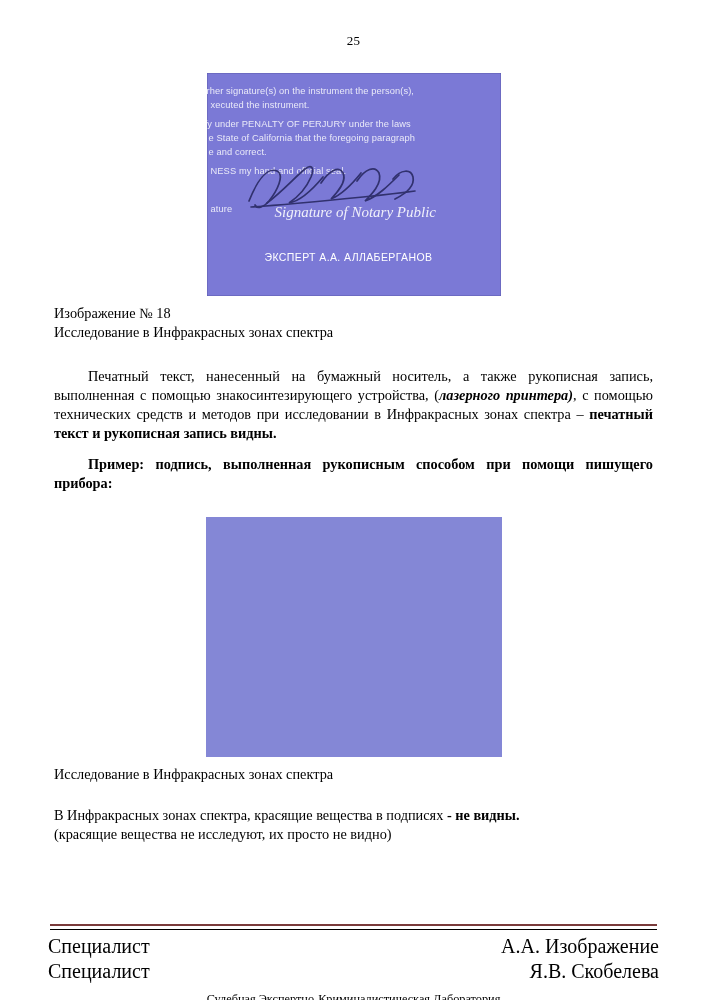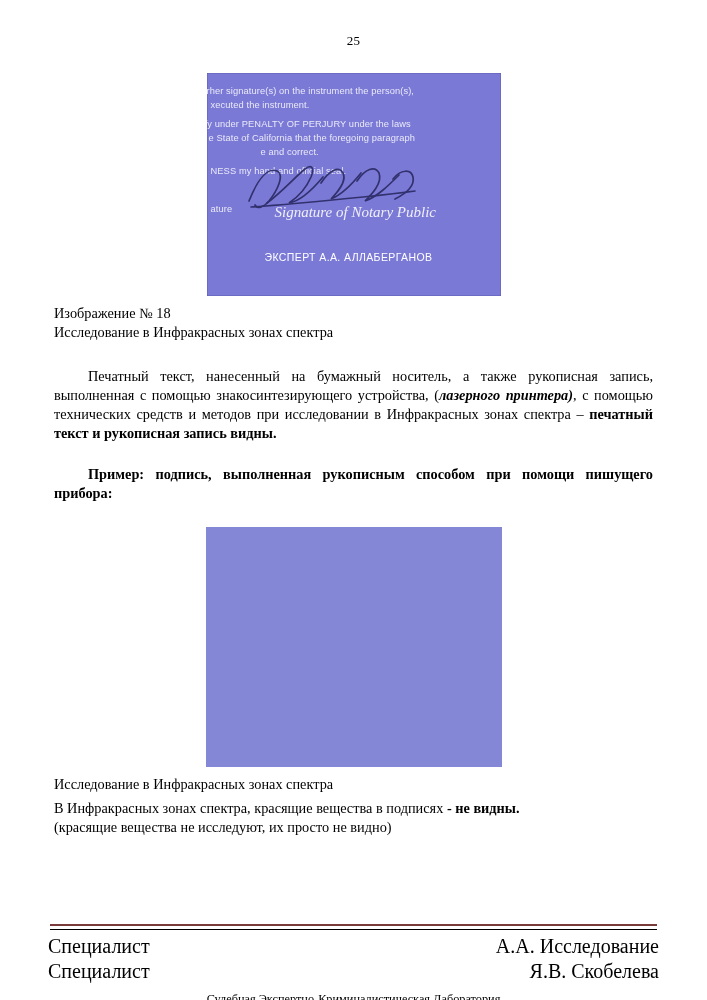--- a/index.html
+++ b/index.html
@@ -65,21 +65,21 @@
     font-family: "Liberation Sans", sans-serif;
     font-size: 9.3px;
     line-height: 1.45;
     letter-spacing: 0.1px;
     white-space: nowrap;
   }
   .fig18 .l1 { left: 0px;  top: 12px; }
   .fig18 .l2 { left: 4px;  top: 26px; }
   .fig18 .l3 { left: -4px; top: 45px; }
   .fig18 .l4 { left: 2px;  top: 59px; }
-  .fig18 .l5 { left: 18px;  top: 73px; padding-left: 36px; }
+  .fig18 .l5 { left: 2px;  top: 73px; }
   .fig18 .l6 { left: 4px;  top: 92px; }
   .fig18 .l7 { left: 4px;  top: 130px; }
   .fig18 .sig-label {
     position: absolute;
     left: 68px;
     top: 131px;
     font-family: "Liberation Serif", serif;
     font-style: italic;
     font-size: 15px;
     color: #efeffa;
@@ -117,25 +117,25 @@
     line-height: 1.35;
     margin-top: 8px;
   }
   .caption div { white-space: nowrap; }
 
   .para-block {
     margin-top: 24px;
     text-indent: 34px;
   }
   .para-block2 {
+    margin-top: 12px;
+    text-indent: 34px;
+  }
+  .para-tail {
     margin-top: 22px;
-    text-indent: 34px;
-  }
-  .para-tail {
-    margin-top: 5px;
   }
   .para-tail .line2 { text-indent: 0; }
 
   
   .footer {
     position: absolute;
     left: 0;
     right: 0;
     bottom: 26px;
   }
@@ -225,21 +225,21 @@
       <span class="line2">(красящие вещества не исследуют, их просто не видно)</span>
     </p>
 
   </div>
 
   <div class="footer">
     <div class="rule-top"></div>
     <div class="rule-bottom"></div>
     <div class="footer-row">
       <span>Специалист</span>
-      <span>А.А. Исследование</span>
+      <span>А.А. Изображение</span>
     </div>
     <div class="footer-row second">
       <span>Специалист</span>
       <span>Я.В. Скобелева</span>
     </div>
     <div class="footer-lab">Судебная Экспертно-Криминалистическая Лаборатория</div>
   </div>
 
 </div>
 

